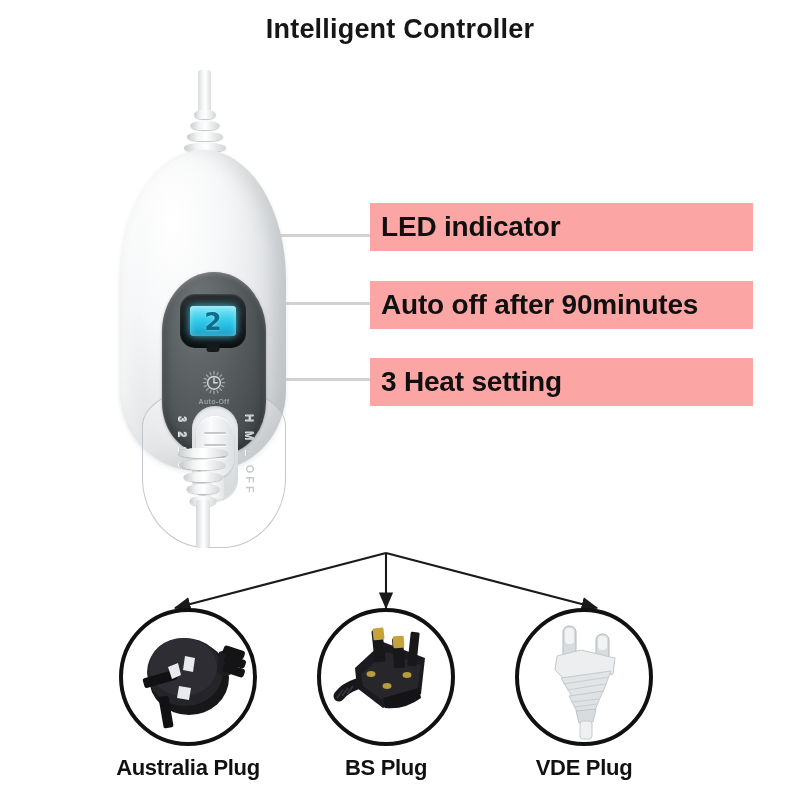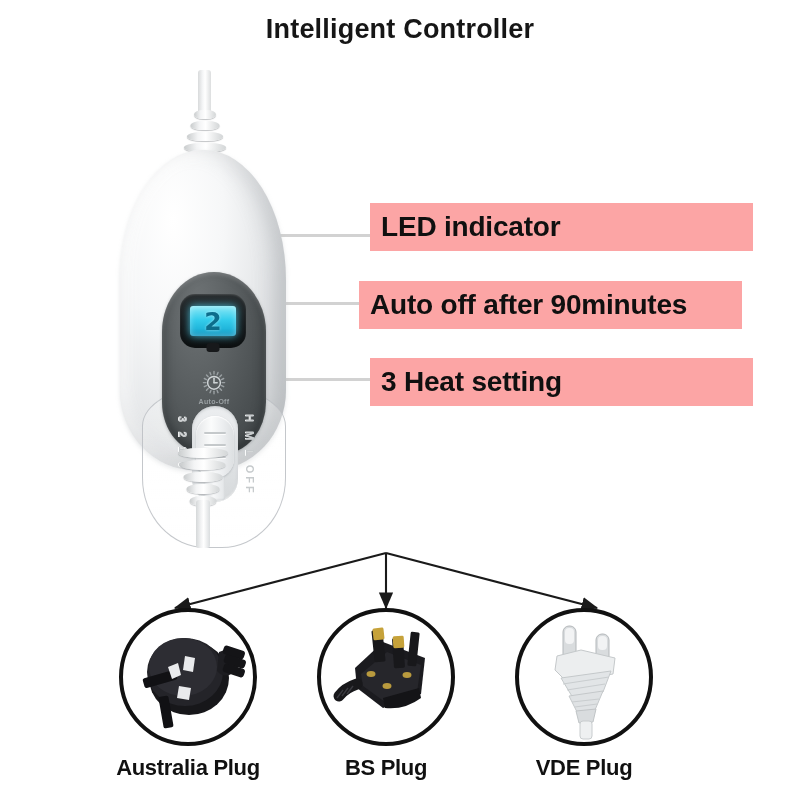--- a/index.html
+++ b/index.html
@@ -43,21 +43,21 @@
     font-weight: bold;
     display: flex;
     align-items: center;
     padding-left: 11px;
     box-sizing: border-box;
     font-size: 28px;
     letter-spacing: -0.2px;
     white-space: nowrap;
   }
   #callout-led   { left: 370px; top: 203px; width: 383px; height: 48px; }
-  #callout-auto  { left: 359px; top: 281px; width: 383px; height: 48px; }
+  #callout-auto  { left: 370px; top: 281px; width: 383px; height: 48px; }
   #callout-heat  { left: 370px; top: 358px; width: 383px; height: 48px; }
 
   .leader {
     position: absolute;
     height: 3px;
     background: #d2d2d2;
   }
   #leader-led  { left: 258px; top: 234px; width: 113px; }
   #leader-auto { left: 258px; top: 302px; width: 113px; }
   #leader-heat { left: 258px; top: 378px; width: 113px; }

